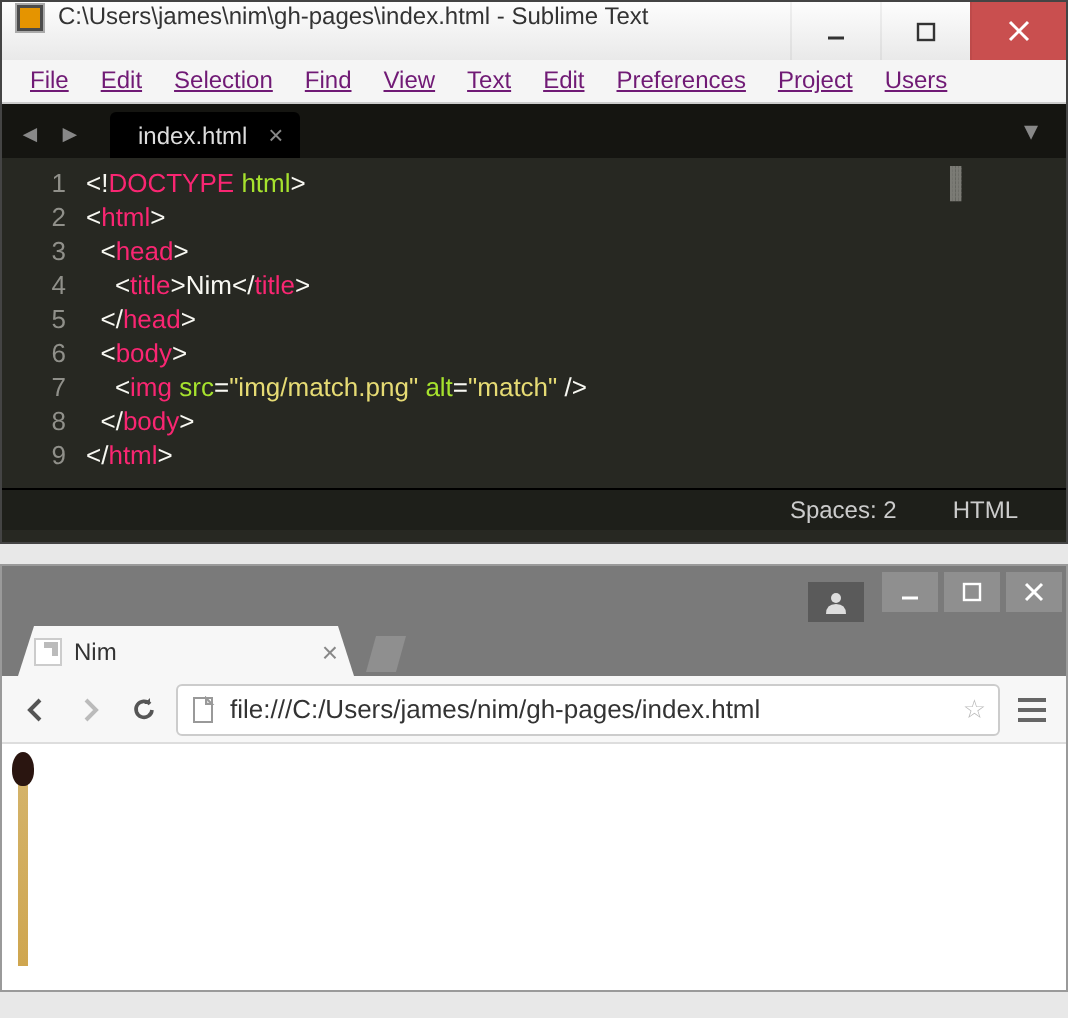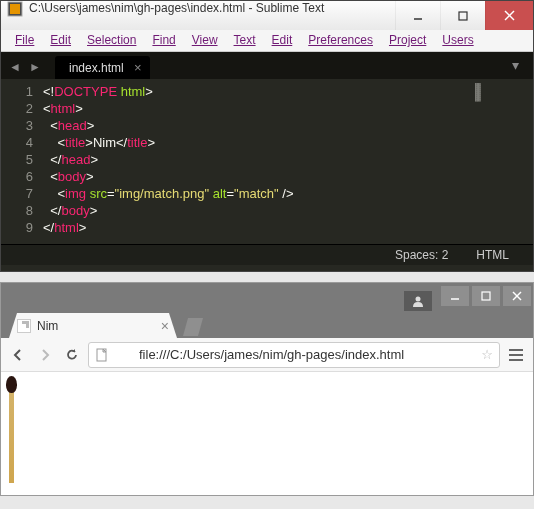--- a/index.html
+++ b/index.html
@@ -39,21 +39,21 @@
 .chrome-tabstrip { height:27px; background:#7a7a7a; display:flex; align-items:flex-end; padding-left:8px; }
 .chrome-tab { height:25px; background:#f7f7f7; width:168px; display:flex; align-items:center; padding:0 8px; font-size:12px; color:#333; clip-path:polygon(8px 0,calc(100% - 8px) 0,100% 100%,0 100%); position:relative; margin-top:2px; }
 .chrome-tab .favicon { width:14px; height:14px; margin-right:6px; background:#fff; border:1px solid #ccc; position:relative; }
 .chrome-tab .favicon::after { content:""; position:absolute; top:1px; right:1px; width:4px; height:4px; border-top:3px solid #bbb; border-right:3px solid #bbb; }
 .chrome-tab .ttitle { flex:1; }
 .chrome-tab .tx { color:#888; font-size:14px; }
 .newtab { width:20px; height:18px; background:#8f8f8f; margin-left:6px; margin-bottom:2px; clip-path:polygon(5px 0,100% 0,calc(100% - 5px) 100%,0 100%); }
 .chrome-toolbar { height:34px; background:#f7f7f7; display:flex; align-items:center; padding:0 6px; gap:5px; border-bottom:1px solid #ddd; }
 .navbtn { width:22px; height:22px; display:flex; align-items:center; justify-content:center; color:#555; }
 .navbtn.fwd { color:#bbb; }
-.omnibox { flex:1; height:26px; border:1px solid #ccc; border-radius:3px; background:#fff; display:flex; align-items:center; padding:0 6px; font-size:13px; color:#333;gap:24px; }
+.omnibox { flex:1; height:26px; border:1px solid #ccc; border-radius:3px; background:#fff; display:flex; align-items:center; padding:0 6px; font-size:13px; color:#333; }
 .omnibox .globe { width:14px; height:14px; margin-right:6px; }
 .omnibox .url { flex:1; white-space:nowrap; overflow:hidden; }
 .omnibox .star { color:#bbb; margin-left:6px; }
 .menu3 { width:22px; height:22px; display:flex; flex-direction:column; align-items:center; justify-content:center; gap:3px; }
 .menu3 span { width:14px; height:2px; background:#666; }
 .chrome-viewport { height:123px; background:#fff; padding:4px; }
 .match { width:13px; height:107px; position:relative; }
 .match .stick { position:absolute; top:14px; left:4px; width:5px; height:93px; background:linear-gradient(#d4b36a,#cfa64f); }
 .match .head { position:absolute; top:0; left:1px; width:11px; height:17px; background:#2a1510; border-radius:50% 50% 45% 45%; }
 </style>

